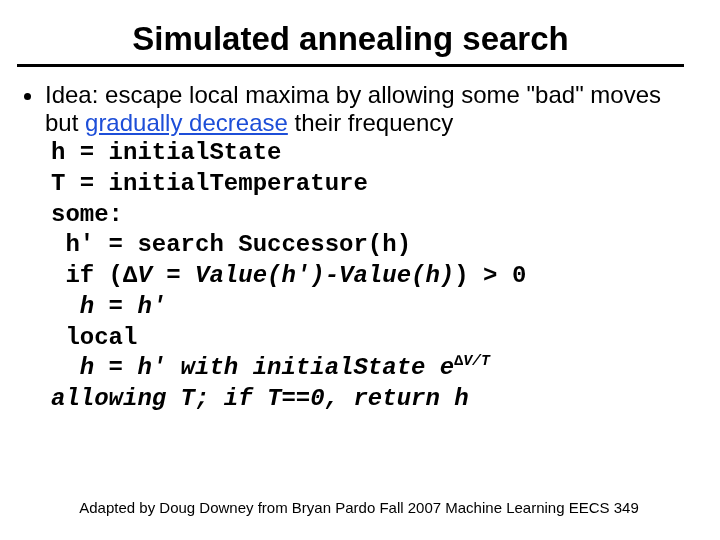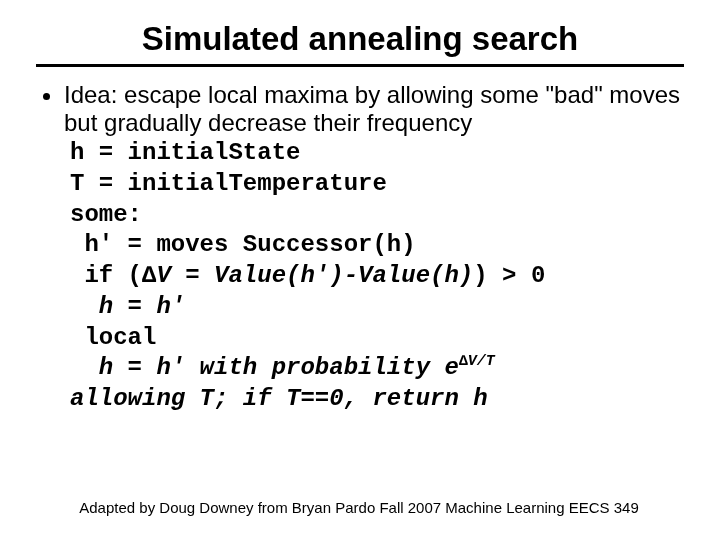--- a/index.html
+++ b/index.html
@@ -11,21 +11,21 @@
     font-family: Arial, Helvetica, sans-serif;
     color: #000;
     overflow: hidden;
     position: relative;
   }
   .slide {
     width: 720px;
     height: 540px;
     position: relative;
     box-sizing: border-box;
-    padding: 20px 36px 0 36px;
+    padding: 20px 36px 0 17px;
   }
   .title {
     font-size: 33px;
     font-weight: bold;
     text-align: center;
     margin: 0 0 6px 0;
   }
   .rule {
     border: none;
     border-top: 3px solid #000;
@@ -33,21 +33,21 @@
   }
   ul.top {
     margin: 0;
     padding-left: 28px;
   }
   ul.top > li {
     font-size: 24px;
     line-height: 1.15;
     font-family: Arial, Helvetica, sans-serif;
   }
-  .red { color: #000000; }
+  .red { color: #1d4ed8; text-decoration: underline; }
   .code-block {
     margin-top: 2px;
     margin-left: 6px;
     font-family: "Courier New", Courier, monospace;
     font-weight: bold;
     font-size: 24px;
     line-height: 1.28;
     white-space: pre;
   }
   .code-block .italic { font-style: italic; }
@@ -76,23 +76,23 @@
   <h1 class="title">Simulated annealing search</h1>
   <hr class="rule">
 
   <ul class="top">
     <li>
       <span>Idea: escape local maxima by allowing some "bad" moves but </span><span class="red">gradually decrease</span><span> their frequency</span>
 
       <div class="code-block"><span>h = initialState</span>
 <span>T = initialTemperature</span>
 <span>some:</span>
-<span> h' = moves Successor(h)</span>
+<span> h' = search Successor(h)</span>
 <span> if (</span><span class="italic">∆V = Value(h')-Value(h)</span><span>) &gt; 0</span>
 <span class="italic-line">  h = h'</span>
 <span> local</span>
-<span class="italic-line">  h = h' with probability e</span><span class="italic-line sup">∆V/T</span>
+<span class="italic-line">  h = h' with initialState e</span><span class="italic-line sup">∆V/T</span>
 <span class="italic-line">allowing T; if T==0, return h</span></div>
     </li>
   </ul>
 
   <div class="footer">Adapted by Doug Downey from Bryan Pardo  Fall 2007 Machine Learning EECS 349</div>
 </div>
 
 </body></html>

